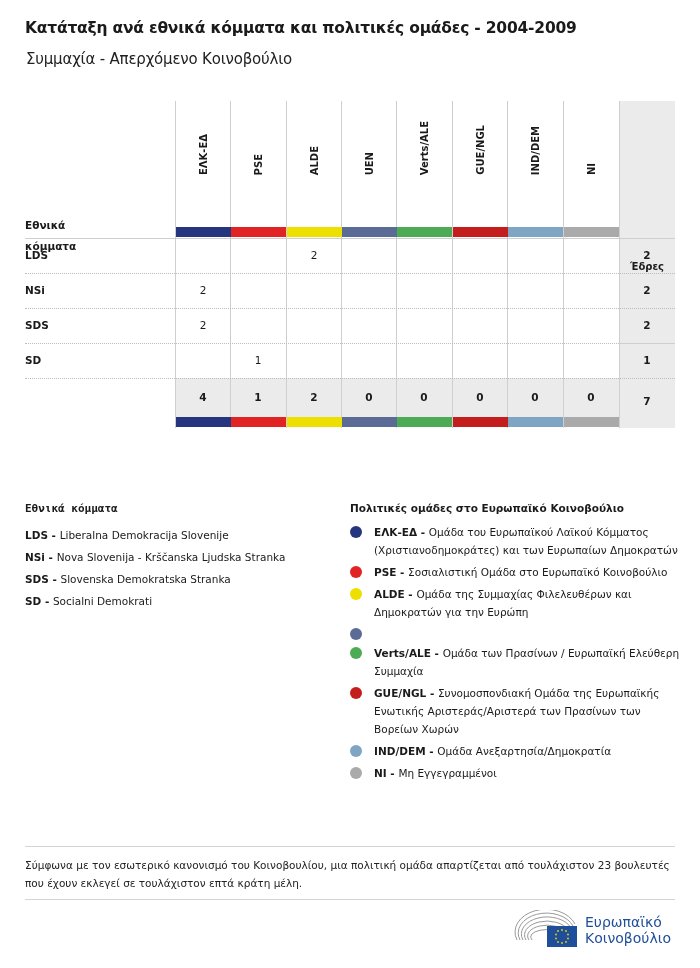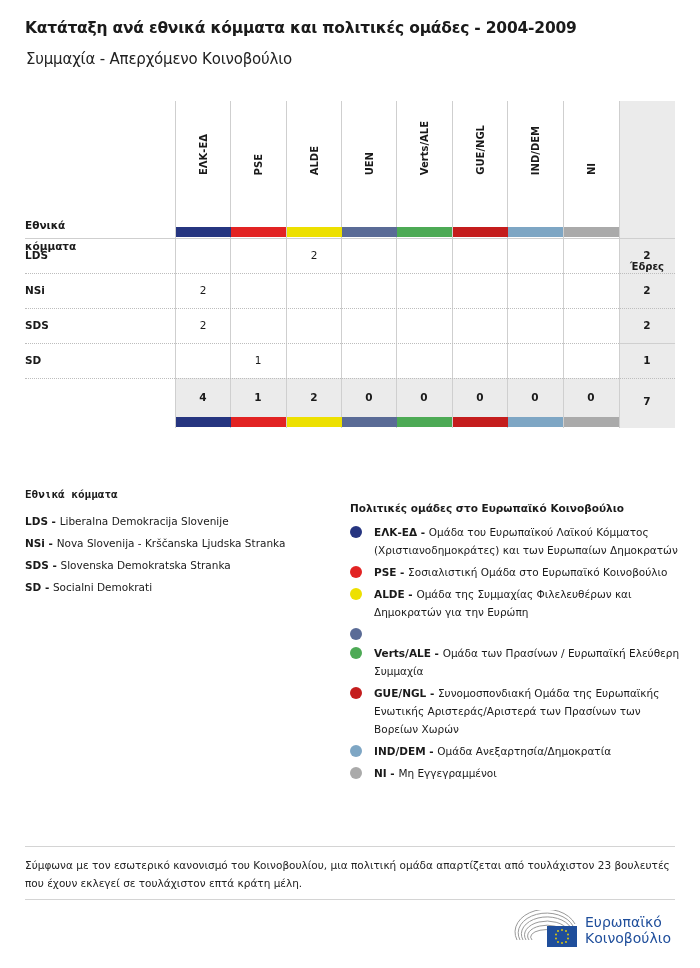--- a/index.html
+++ b/index.html
@@ -20,21 +20,21 @@
   .rowhead-label { position: absolute; left: 0; top: 86px; font-size: 10.5px; font-weight: bold; line-height: 21px; margin-top: 28px; }
   .cbar { position: absolute; height: 10px; }
   .hline { position: absolute; left: 0; height: 0; }
   .row-label { position: absolute; left: 0; font-size: 10.5px; font-weight: bold; }
   .cell { position: absolute; text-align: center; font-size: 10.5px; }
   .seat-cell { position: absolute; left: 594px; width: 56px; text-align: center; font-size: 10.5px; font-weight: bold; }
   .total-bg { position: absolute; left: 150px; top: 277px; width: 444px; height: 40px; background: #ebebeb; }
   .total-cell { position: absolute; top: 290px; text-align: center; font-size: 10.5px; font-weight: bold; }
 
   
-  .leg-national { position: absolute; left: 25px; top: 488px; }
+  .leg-national { position: absolute; left: 25px; top: 502px; }
   .leg-h { font-size: 11px; font-weight: bold; font-family: "DejaVu Sans Mono", monospace; margin-bottom: 9px; }
   .leg-item { font-size: 10.5px; line-height: 22px; }
   .leg-item b { font-weight: bold; }
   .leg-groups { position: absolute; left: 350px; top: 502px; width: 330px; }
   .leg-gh { font-size: 10.5px; font-weight: bold; margin-bottom: 9px; }
   .gitem { display: flex; align-items: flex-start; margin-bottom: 4px; }
   .dot { width: 12px; height: 12px; border-radius: 50%; flex: 0 0 12px; margin-top: 3px; margin-right: 12px; }
   .gtext { font-size: 10.5px; line-height: 18px; }
 
   .sep { position: absolute; left: 25px; width: 650px; height: 1px; background: #d4d4d4; }

